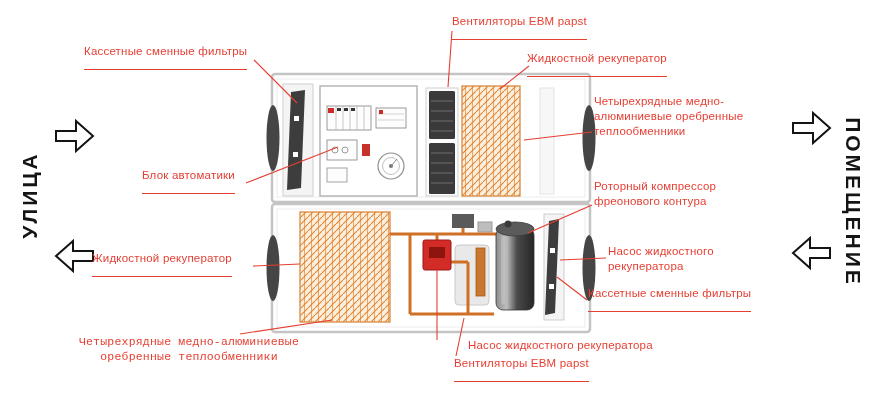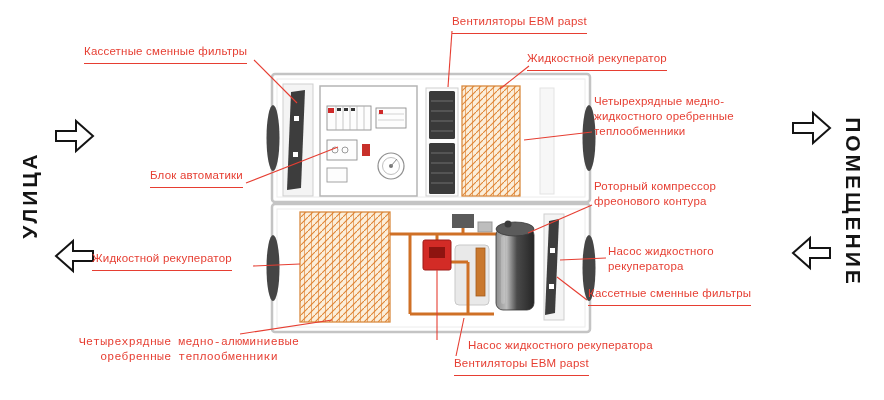--- a/index.html
+++ b/index.html
@@ -7,21 +7,21 @@
     position:relative;width:884px;height:400px;background:#ffffff;overflow:hidden;
     font-family:"Liberation Sans", sans-serif;
   }
   .stage svg{position:absolute;left:0;top:0;}
   .lbl{
     position:absolute;
     color:var(--accent-red,#e63e32);
     font-size:11.5px;line-height:1.32;letter-spacing:.2px;
     white-space:pre-line;
   }
-  .lbl.u{border-bottom:1px solid var(--accent-red,#e63e32);padding-bottom:4px;}
+  .lbl.u{border-bottom:1px solid var(--accent-red,#e63e32);padding-bottom:10px;}
   .lbl.center{text-align:center;}
   .side-label{
     position:absolute;color:#141414;font-weight:bold;font-size:21px;letter-spacing:3px;
     text-align:center;white-space:nowrap;
   }
   .side-left{left:-40px;top:183px;width:140px;transform:rotate(-90deg);}
   .side-right{left:753px;top:190px;width:200px;transform:rotate(90deg);}
   .leader{stroke:var(--accent-red,#e63e32);stroke-width:1.1;fill:none;}
 </style>
 </head>
@@ -159,23 +159,23 @@
     </g>
   </svg>
 
   <div class="side-label side-left">УЛИЦА</div>
   <div class="side-label side-right">ПОМЕЩЕНИЕ</div>
 
   <div class="lbl u" style="left:84px;top:44px;">Кассетные сменные фильтры</div>
   <div class="lbl u" style="left:452px;top:14px;">Вентиляторы EBM papst</div>
   <div class="lbl u" style="left:527px;top:51px;">Жидкостной рекуператор</div>
   <div class="lbl" style="left:594px;top:94px;">Четырехрядные медно-
-жидкостного оребренные
+алюминиевые оребренные
 теплообменники</div>
-  <div class="lbl u" style="left:142px;top:168px;margin-left:8px;">Блок автоматики</div>
+  <div class="lbl u" style="left:142px;top:168px;">Блок автоматики</div>
   <div class="lbl" style="left:608px;top:244px;">Насос жидкостного
 рекуператора</div>
   <div class="lbl" style="left:594px;top:179px;">Роторный компрессор
 фреонового контура</div>
   <div class="lbl u" style="left:588px;top:286px;">Кассетные сменные фильтры</div>
   <div class="lbl u" style="left:92px;top:251px;">Жидкостной рекуператор</div>
   <div class="lbl center" style="left:64px;top:334px;width:250px;font-family:Liberation Mono, monospace;">Четырехрядные медно-алюминиевые
 оребренные теплообменники</div>
   <div class="lbl" style="left:468px;top:338px;">Насос жидкостного рекуператора</div>
   <div class="lbl u" style="left:454px;top:356px;">Вентиляторы EBM papst</div>

